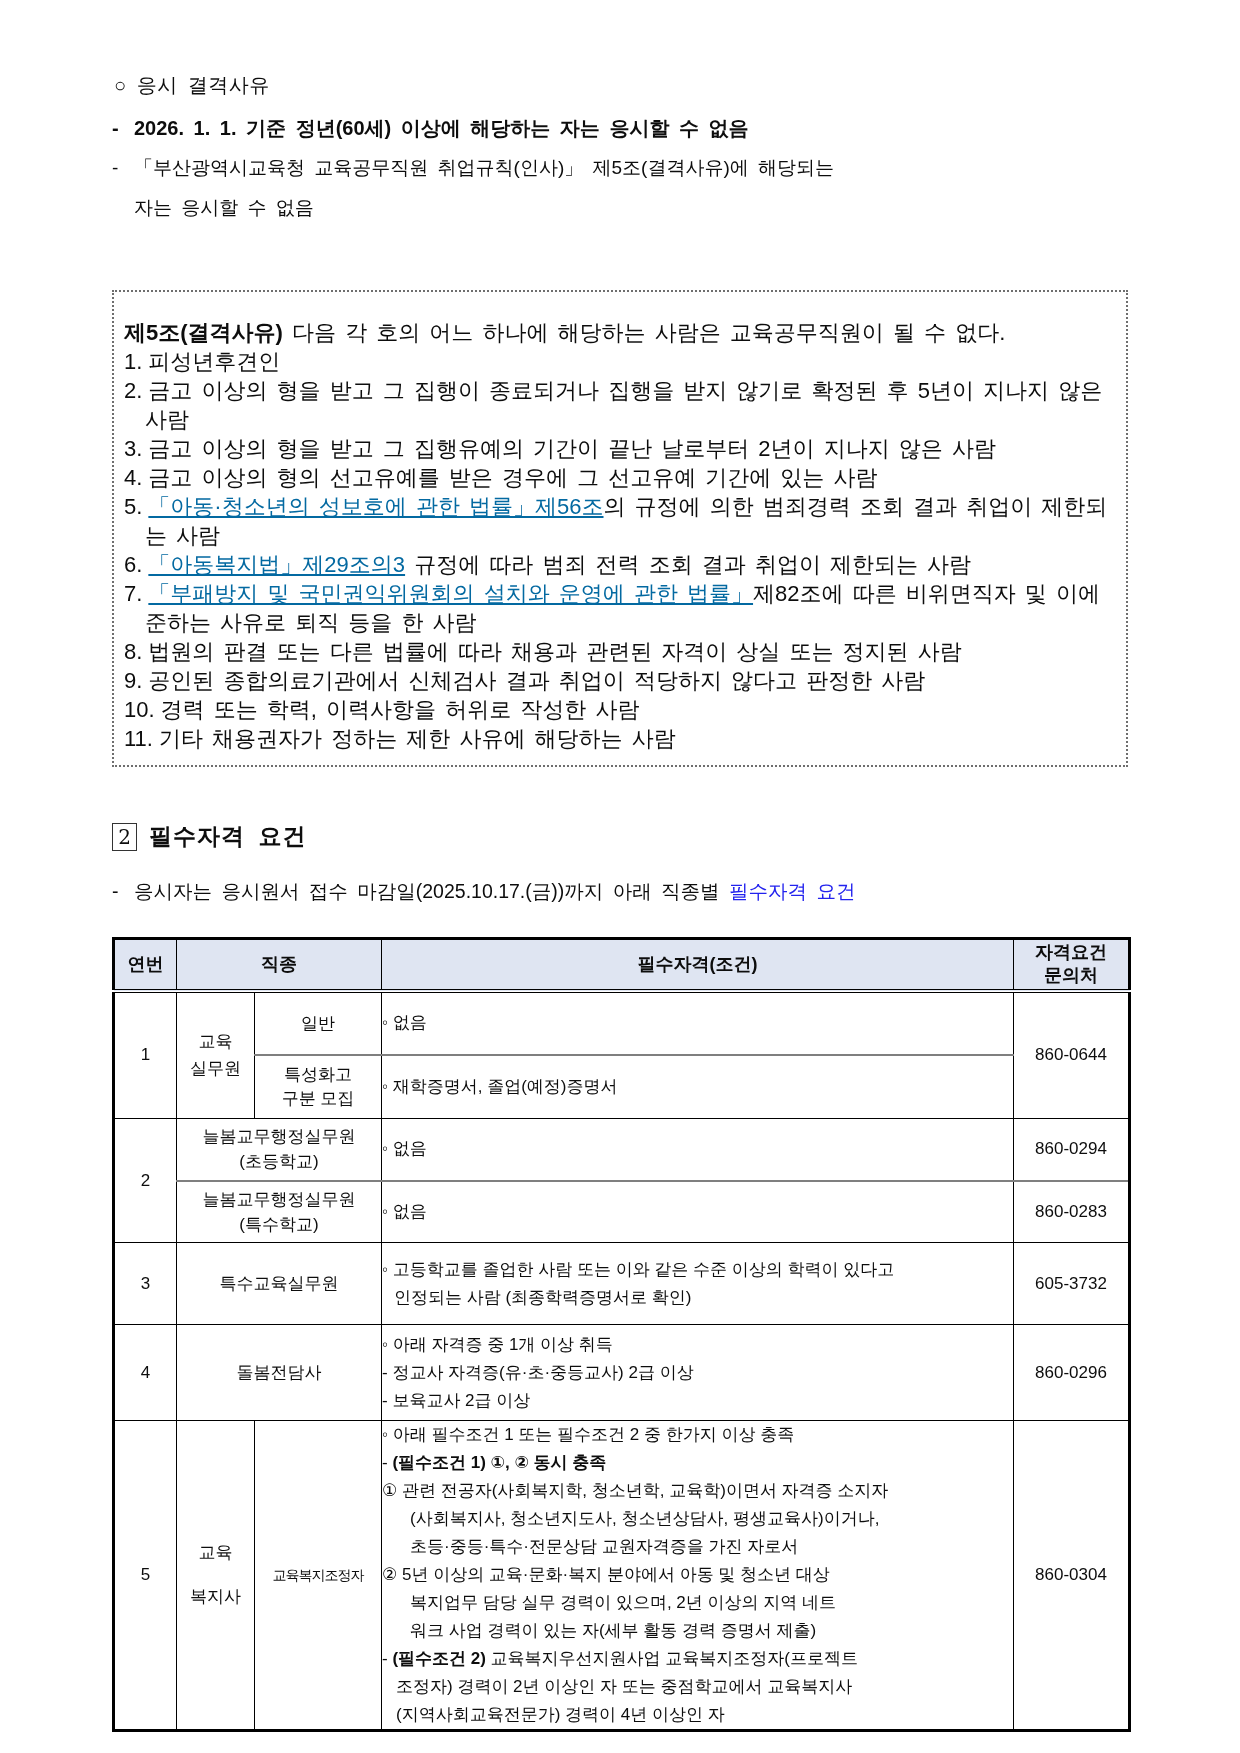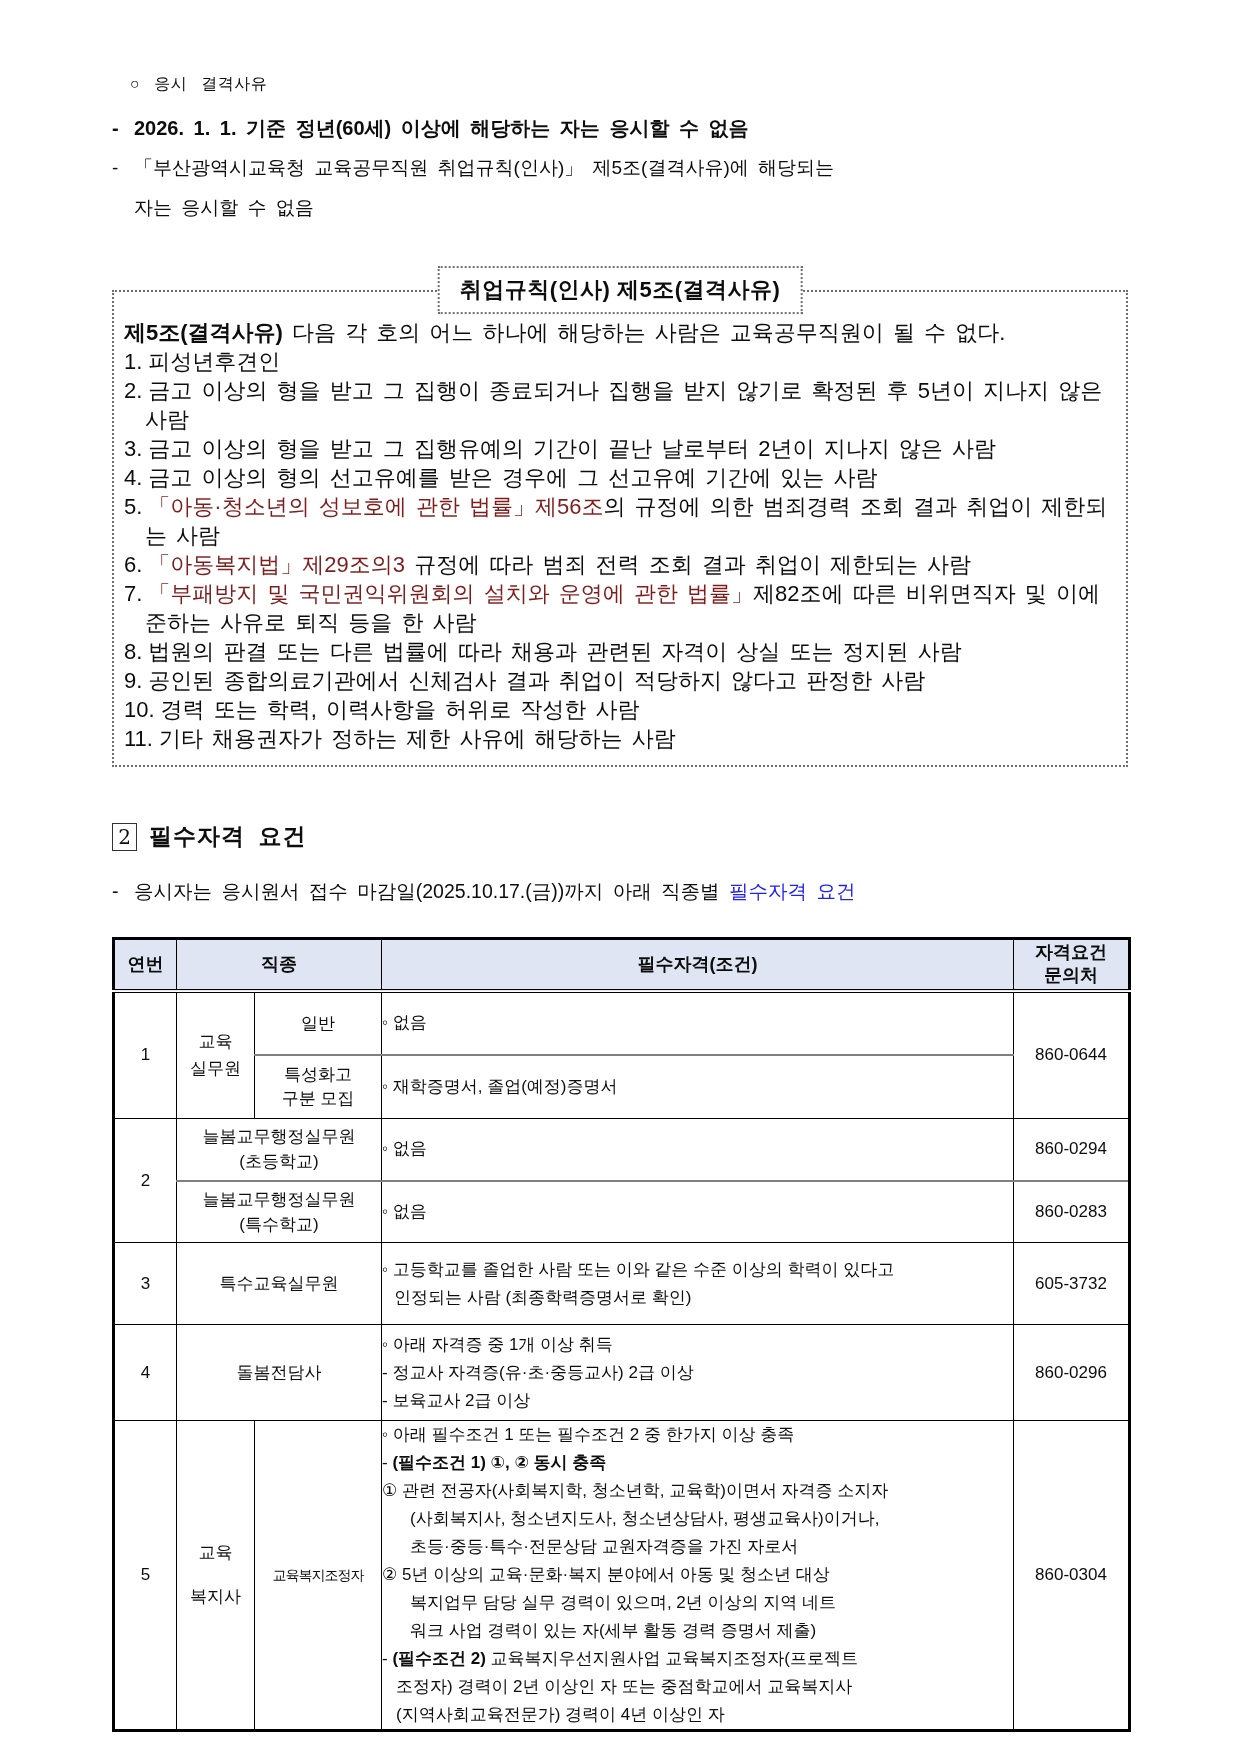--- a/index.html
+++ b/index.html
@@ -5,21 +5,21 @@
   * { box-sizing: border-box; }
   html,body { margin:0; padding:0; }
   body {
     width:1240px; height:1753px; background:#ffffff;
     font-family:"Liberation Sans","DejaVu Sans",sans-serif;
     color:#0d0d0d; overflow:hidden;
   }
   .content { width:1240px; padding:70px 112px 0 112px; }
 
   
-  .h-circle { font-size:16px; letter-spacing:.5px; line-height:30px; margin-left:18px; word-spacing:4px;font-family:Liberation Mono, monospace; }
+  .h-circle { font-size:20px; letter-spacing:.5px; line-height:30px; margin-left:2px; word-spacing:4px; }
   .dash-row { display:flex; font-size:19px; line-height:40px; word-spacing:4px; }
   .dash-row .dash-marker { flex:0 0 22px; text-align:left; }
   .dash-row.first { margin-top:8px; font-size:20px; font-weight:bold; }
   .dash-text { flex:1; }
 
   
   .rulebox {
     position:relative; margin-top:62px;
     border:2px dotted #6e6e6e;
     padding:12px 14px 12px 10px;
@@ -28,21 +28,21 @@
     position:absolute; top:0; left:50%;
     transform:translate(-50%,-54%);
     background:#ffffff; border:2px dotted #6e6e6e;
     font-size:22px; font-weight:bold; white-space:nowrap;
     padding:7px 20px; letter-spacing:.5px;
   }
   .rulebox-body { margin-top:14px; font-size:22px; line-height:29px; word-spacing:3px; }
   .rintro .b { font-weight:bold; }
   .ritem { padding-left:21px; text-indent:-21px; }
   .ritem .num { margin-right:6px; }
-  .law { color:#7f1d1d; cursor:pointer; }
+  .law { color:#0369a1; text-decoration:underline; cursor:pointer; }
 
   
   .sec2-head { margin-top:54px; display:flex; align-items:center; }
   .numbox {
     display:inline-block; width:25px; height:28px; line-height:26px;
     border:1.5px solid #333; text-align:center;
     font-family:"DejaVu Serif","Liberation Serif",serif;
     font-size:20px; margin-right:12px;
   }
   .sec2-title { font-size:23px; font-weight:bold; letter-spacing:1px; word-spacing:6px; }
@@ -89,21 +89,20 @@
 
   <div class="dash-row">
     <span class="dash-marker">-</span>
     <div class="dash-text">
       <div>「부산광역시교육청 교육공무직원 취업규칙(인사)」 제5조(결격사유)에 해당되는</div>
       <div>자는 응시할 수 없음</div>
     </div>
   </div>
 
   <div class="rulebox">
-    <div class="rulebox-title">취업규칙(인사) 제5조(결격사유)</div>
     <div class="rulebox-body">
       <div class="rintro">
         <span class="b">제5조(결격사유)</span>
         <span>다음 각 호의 어느 하나에 해당하는 사람은 교육공무직원이 될 수 없다.</span>
       </div>
 
       <div class="ritem">
         <span class="num">1.</span><span>피성년후견인</span>
       </div>
       <div class="ritem">

